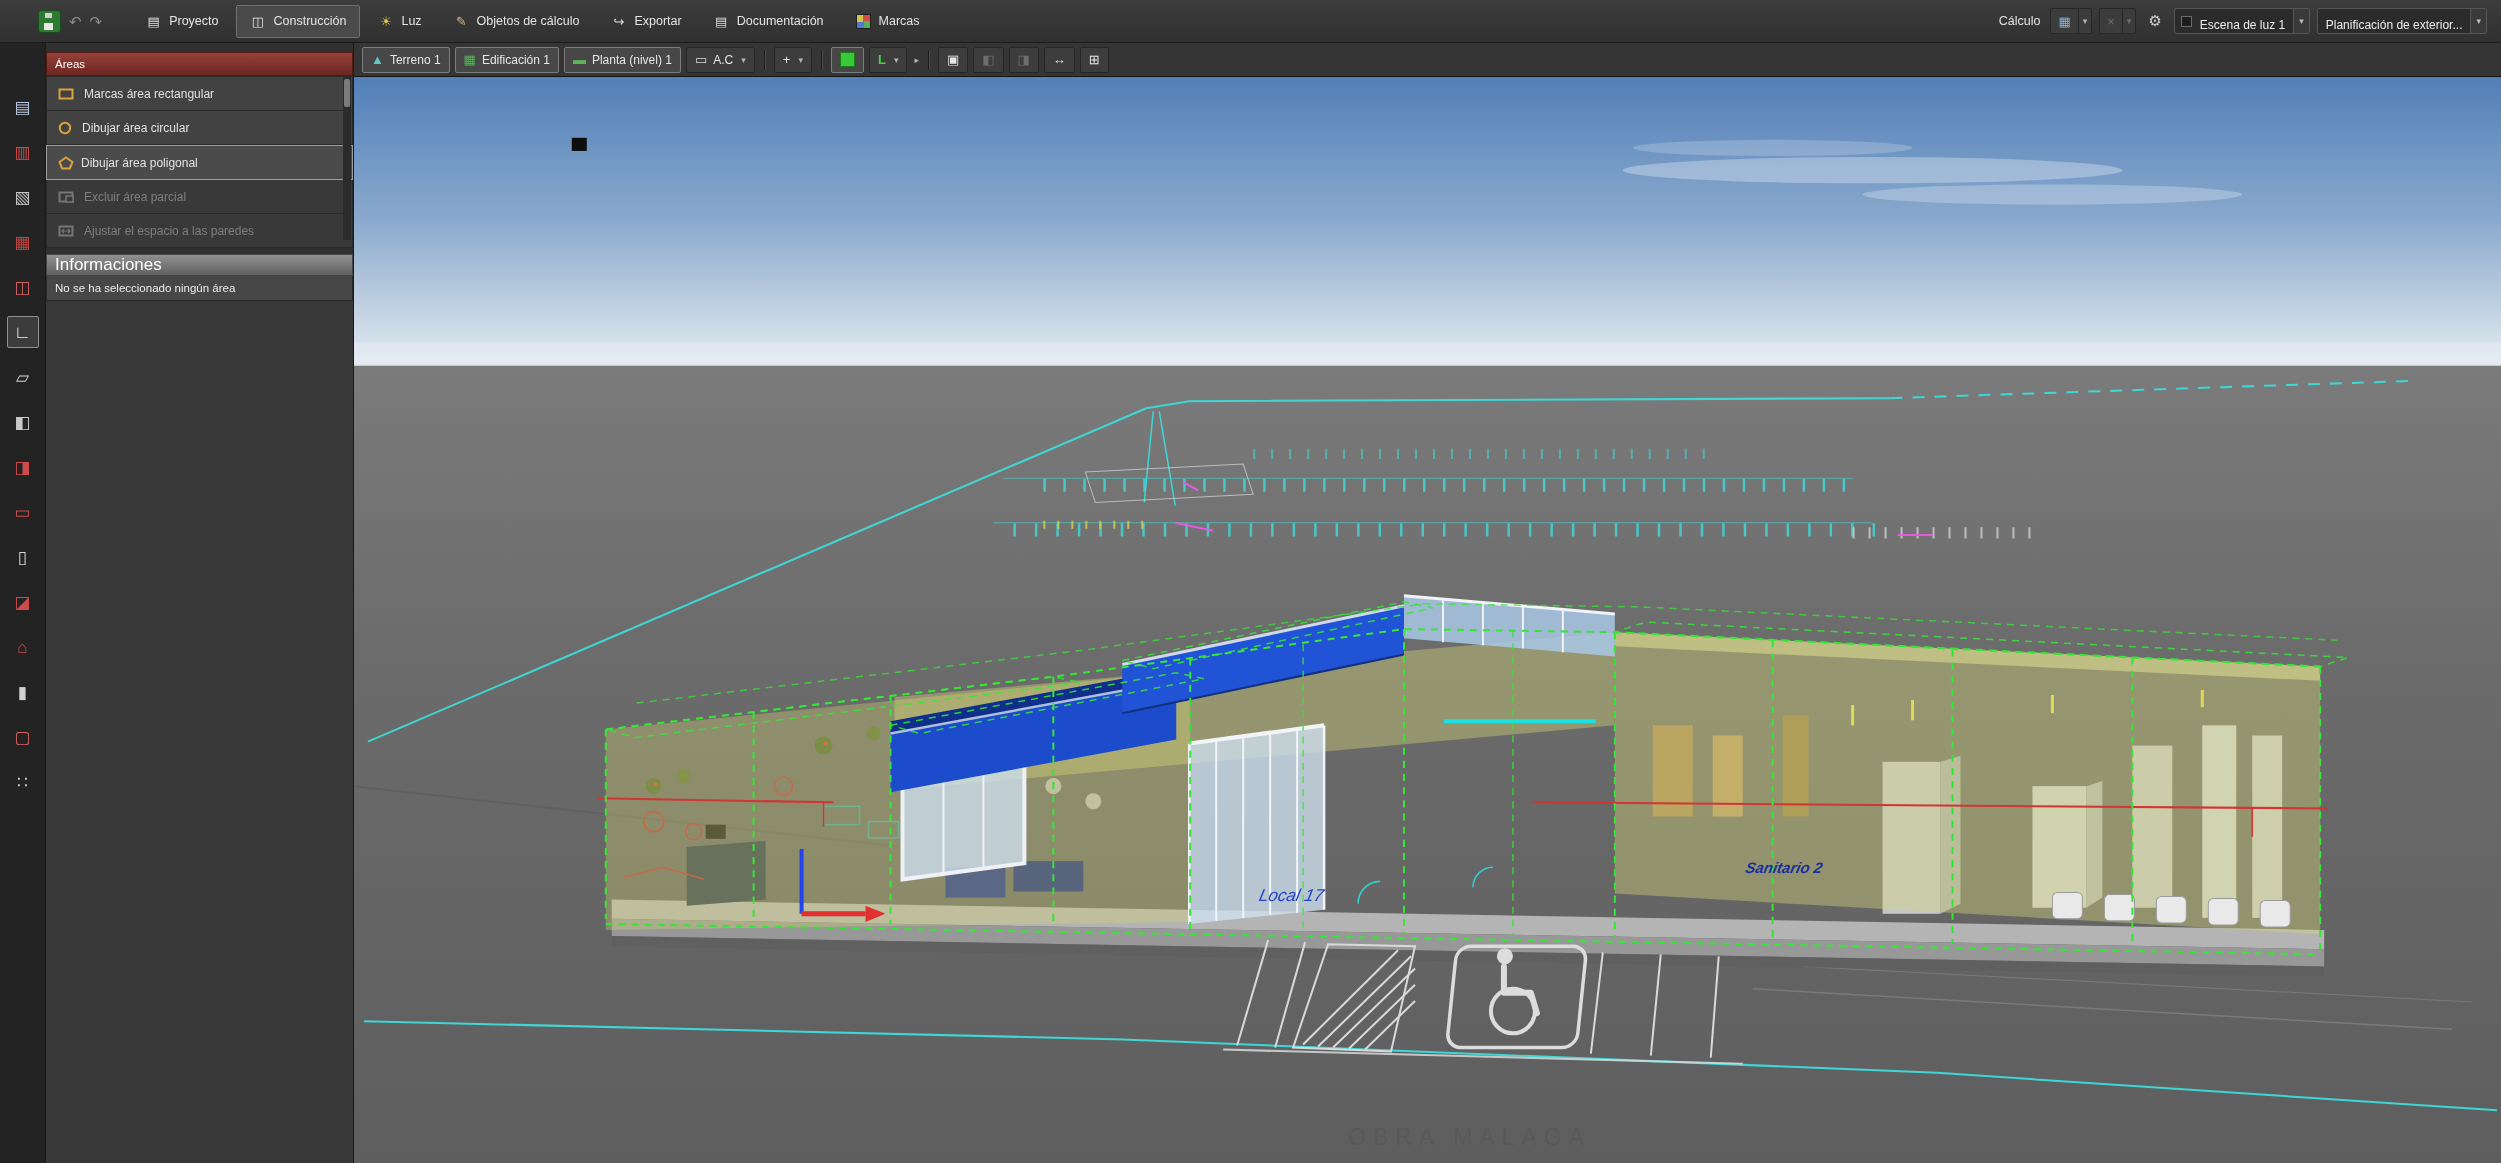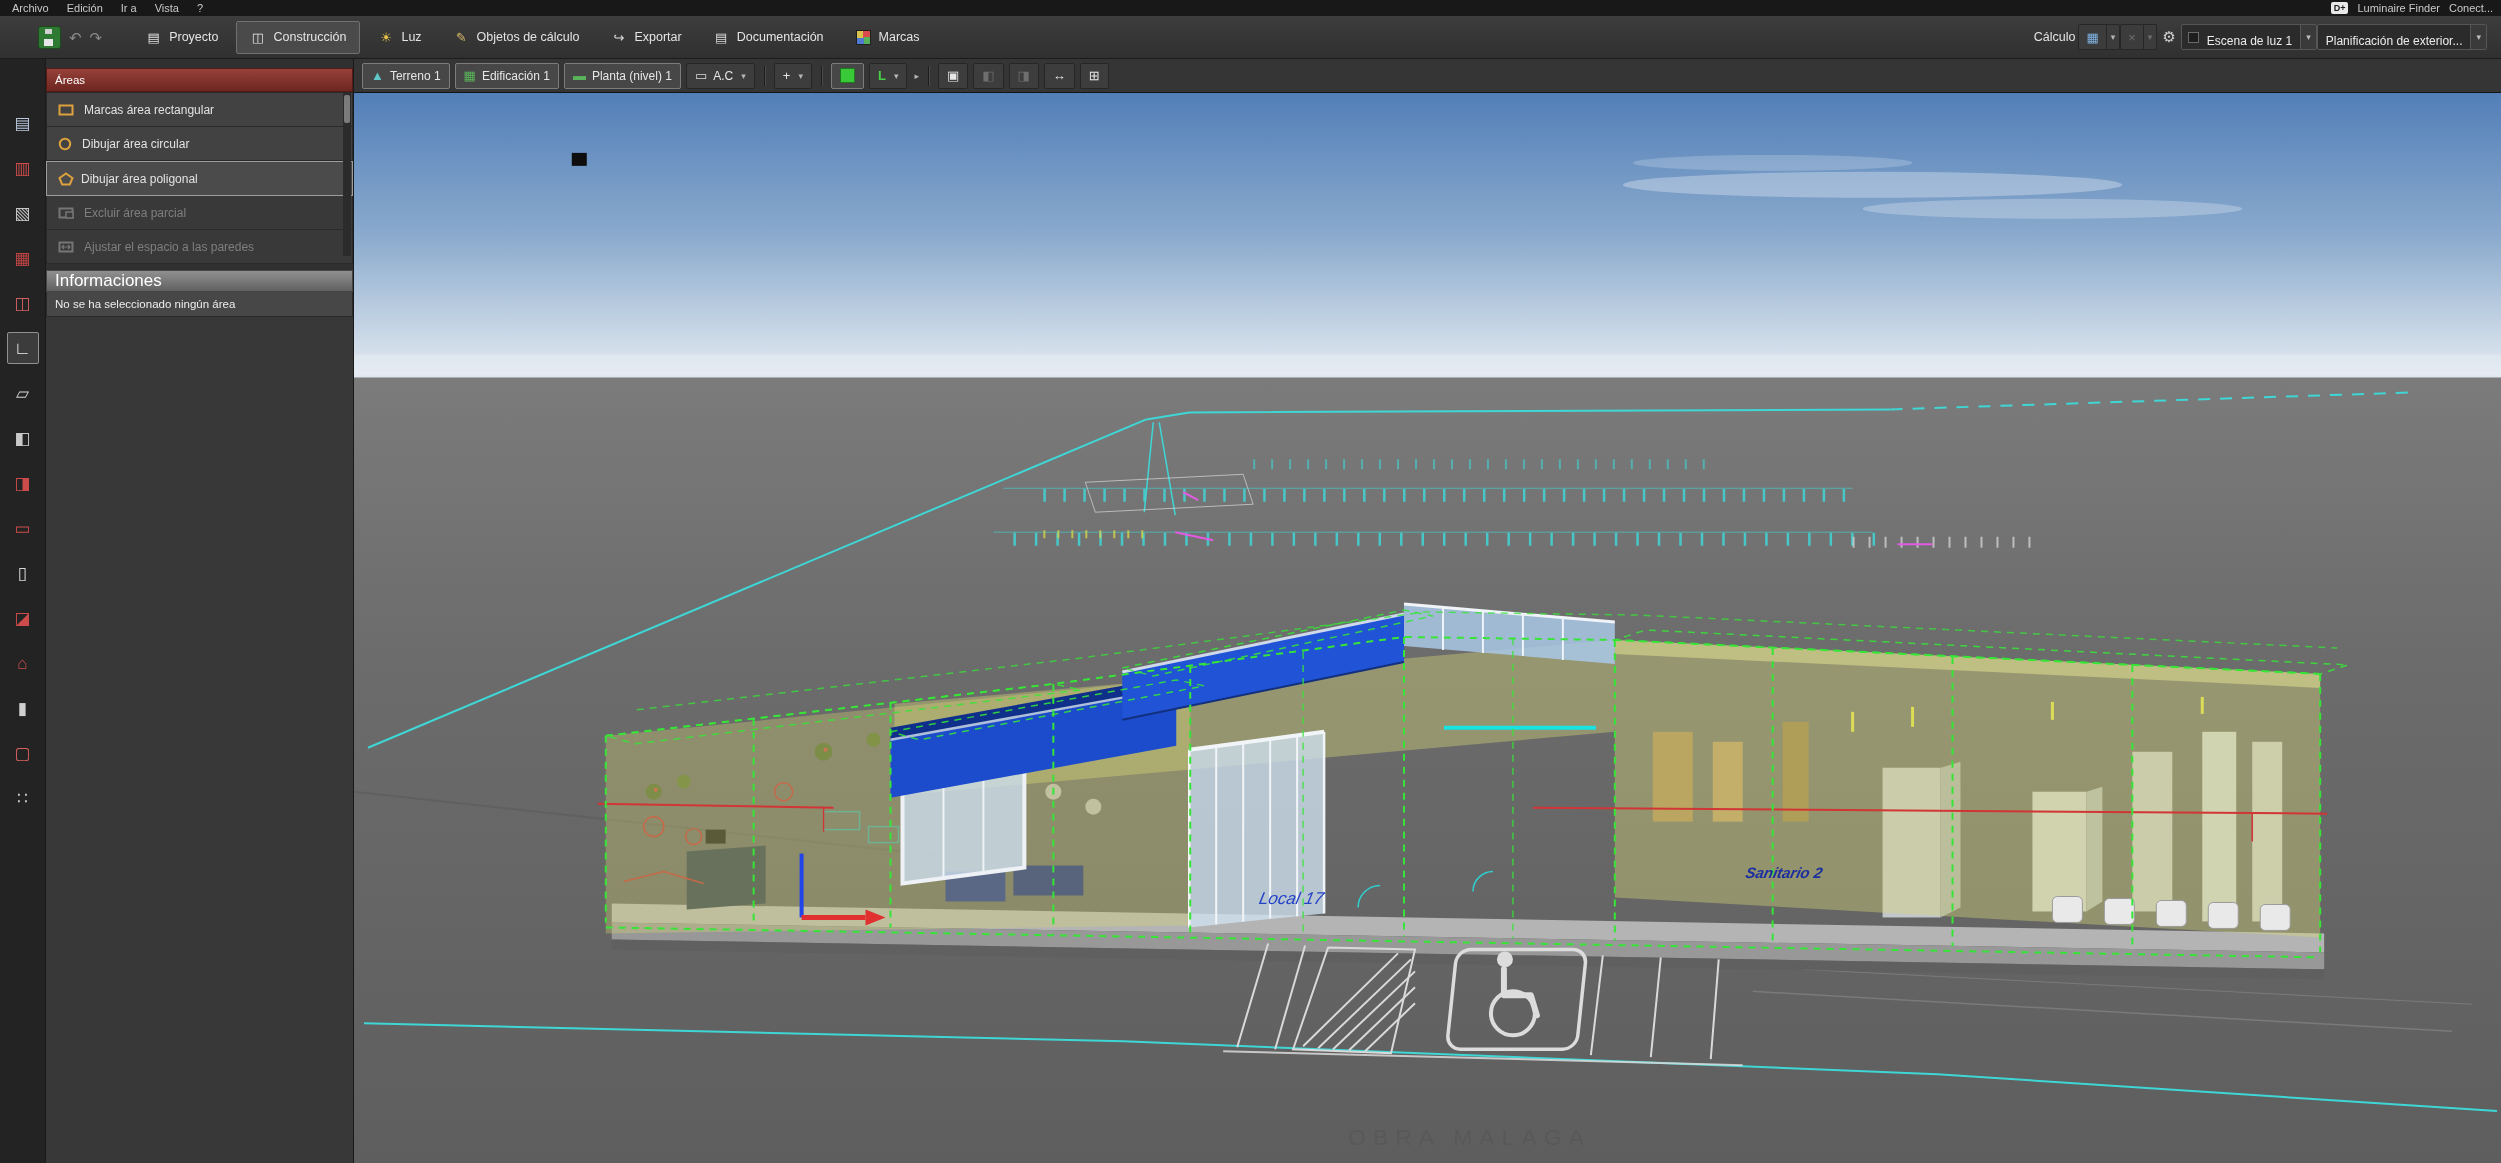--- a/index.html
+++ b/index.html
@@ -16,21 +16,21 @@
   .ribbon{height:42px;background:linear-gradient(#3d3d3d,#303030);border-bottom:1px solid #1c1c1c;display:flex;align-items:center;padding:0 10px;gap:3px;flex:none;}
   .quick{display:flex;align-items:center;gap:8px;margin:0 26px 0 28px;}
   .save-btn{width:21px;height:21px;background:#2f7a33;border:1px solid #1c4a1e;border-radius:3px;position:relative;}
   .save-btn::after{content:"";position:absolute;left:5px;bottom:2px;width:9px;height:7px;background:#e8e8e8;}
   .save-btn::before{content:"";position:absolute;left:6px;top:2px;width:7px;height:5px;background:#d0d0d0;}
   .qbtn{color:#8b8b8b;font-size:15px;line-height:1;}
   .tab{display:flex;align-items:center;gap:7px;height:31px;padding:0 13px;font-size:12.5px;color:#e4e4e4;border:1px solid transparent;border-radius:2px;white-space:nowrap;}
   .tab.active{background:#4a4a4a;border-color:#707070;}
   .tab-icon{width:17px;height:17px;display:flex;align-items:center;justify-content:center;font-size:13px;line-height:1;}
   .icon-marcas{width:13px;height:13px;background:conic-gradient(#d84b4b 0 25%,#58b058 0 50%,#4f7ad0 0 75%,#d8c24b 0);border:1px solid #1f1f1f;}
-  .ribbon-right{margin-left:auto;display:flex;align-items:center;padding-right:4px;}
+  .ribbon-right{margin-left:auto;display:flex;align-items:center;gap:7px;padding-right:4px;}
   .calc-label{font-size:12.5px;margin-right:3px;color:#e4e4e4;}
   .split-btn{display:flex;align-items:stretch;background:#3c3c3c;border:1px solid #272727;border-radius:2px;height:24px;}
   .split-main{display:flex;align-items:center;padding:0 7px;font-size:13px;}
   .split-caret{display:flex;align-items:center;padding:0 4px;border-left:1px solid #272727;font-size:9px;color:#b5b5b5;}
   .dim{color:#6e6e6e;}
   .gear-btn{font-size:15px;color:#cfcfcf;padding:0 5px;}
   .select{display:flex;align-items:stretch;height:24px;background:#2b2b2b;border:1px solid #565656;border-radius:2px;font-size:12px;color:#ececec;}
   .sel-chip{width:9px;height:9px;background:#1d1d1d;border:1px solid #6a6a6a;align-self:center;margin-left:6px;}
   .sel-label{display:flex;align-items:center;padding:16px 8px;white-space:nowrap;}
   .sel-caret{display:flex;align-items:center;padding:0 5px;border-left:1px solid #565656;background:#3a3a3a;font-size:9px;color:#bdbdbd;}
@@ -65,32 +65,20 @@
   .vsep{width:1px;height:20px;background:#1d1d1d;box-shadow:1px 0 0 #4a4a4a;margin:0 4px;}
   .chip-green{width:13px;height:13px;background:#38c838;border:1px solid #1d7a1d;}
   .scene-wrap{flex:1;position:relative;background:#6b6b6b;min-height:0;}
   .scene-wrap svg{display:block;width:100%;height:100%;}
 </style>
 </head>
 <body>
 
 <div class="app">
 
-  <div class="menubar">
-    <span class="menu-item">Archivo</span>
-    <span class="menu-item">Edición</span>
-    <span class="menu-item">Ir a</span>
-    <span class="menu-item">Vista</span>
-    <span class="menu-item">?</span>
-    <div class="menubar-right">
-      <span class="finder-badge">D+</span>
-      <span>Luminaire Finder</span>
-      <span>Conect...</span>
-    </div>
-  </div>
 
   <div class="ribbon">
     <div class="quick">
       <span class="save-btn"><span></span></span>
       <span class="qbtn"><span>↶</span></span>
       <span class="qbtn"><span>↷</span></span>
     </div>
 
     <div class="tab">
       <span class="tab-icon" style="color: rgb(227, 227, 227);">▤</span>

